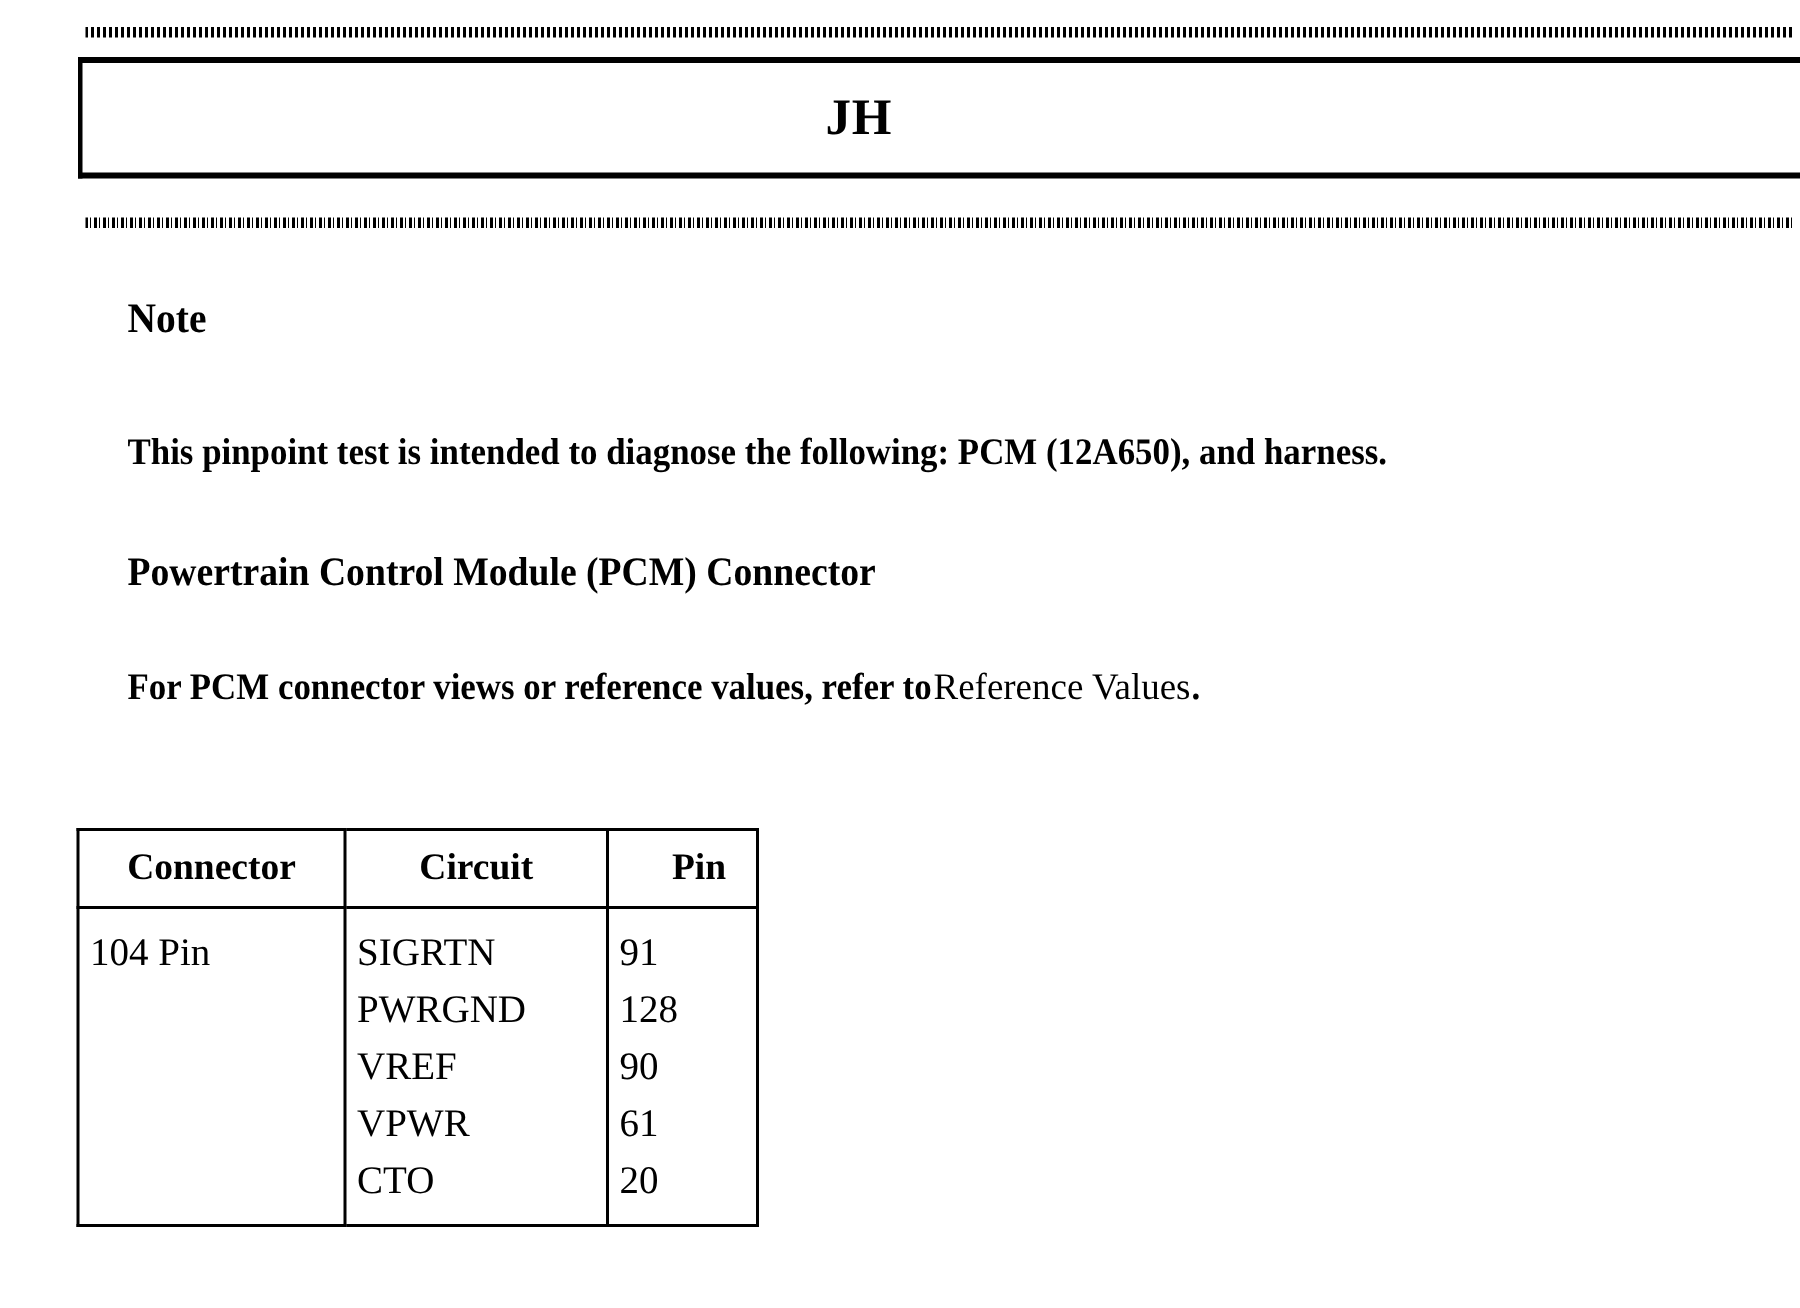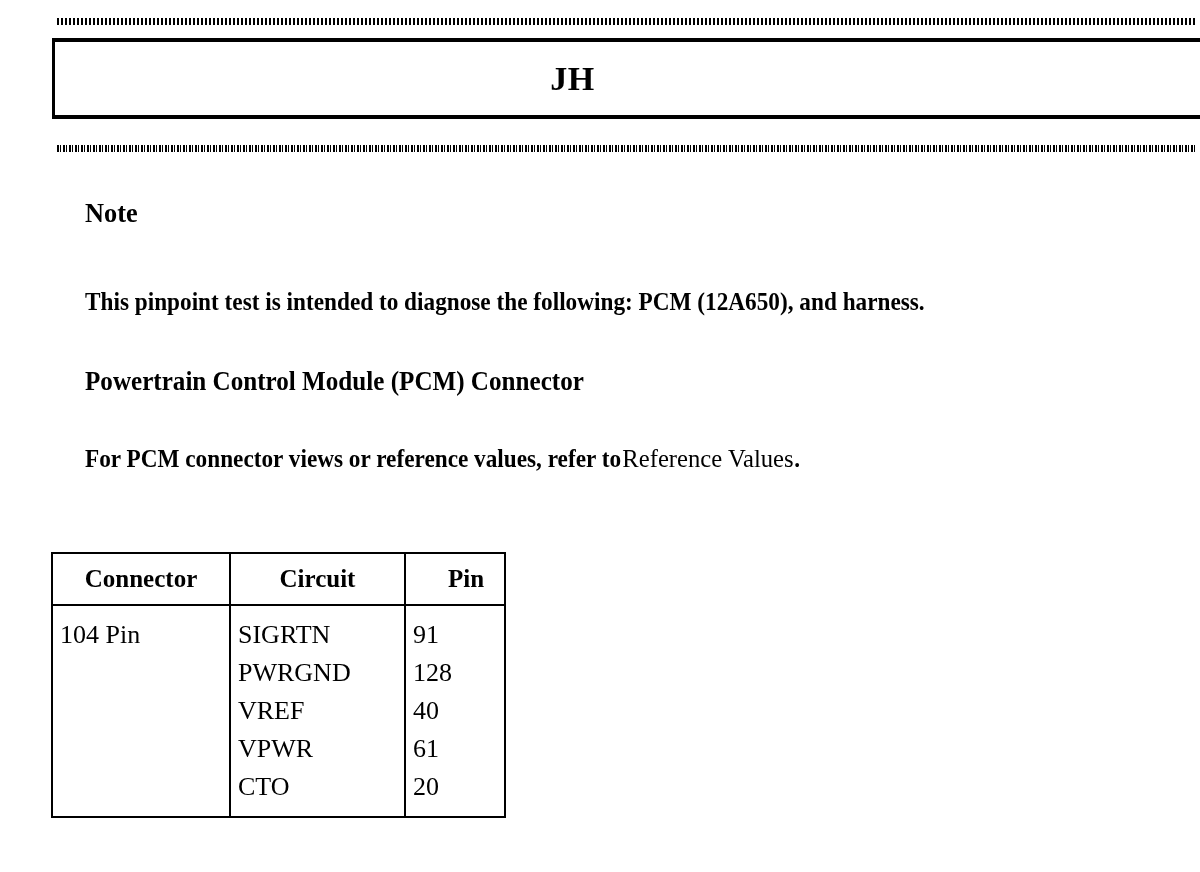--- a/index.html
+++ b/index.html
@@ -218,20 +218,20 @@
             <span>PWRGND</span>
             <span>VREF</span>
             <span>VPWR</span>
             <span>CTO</span>
           </span>
       </td>
       <td>
         <span class="cell-list">
             <span>91</span>
             <span>128</span>
-            <span>40</span>
+            <span>90</span>
             <span>61</span>
             <span>20</span>
           </span>
       </td>
     </tr>
   </tbody>
 </table>
 
 </body></html>

